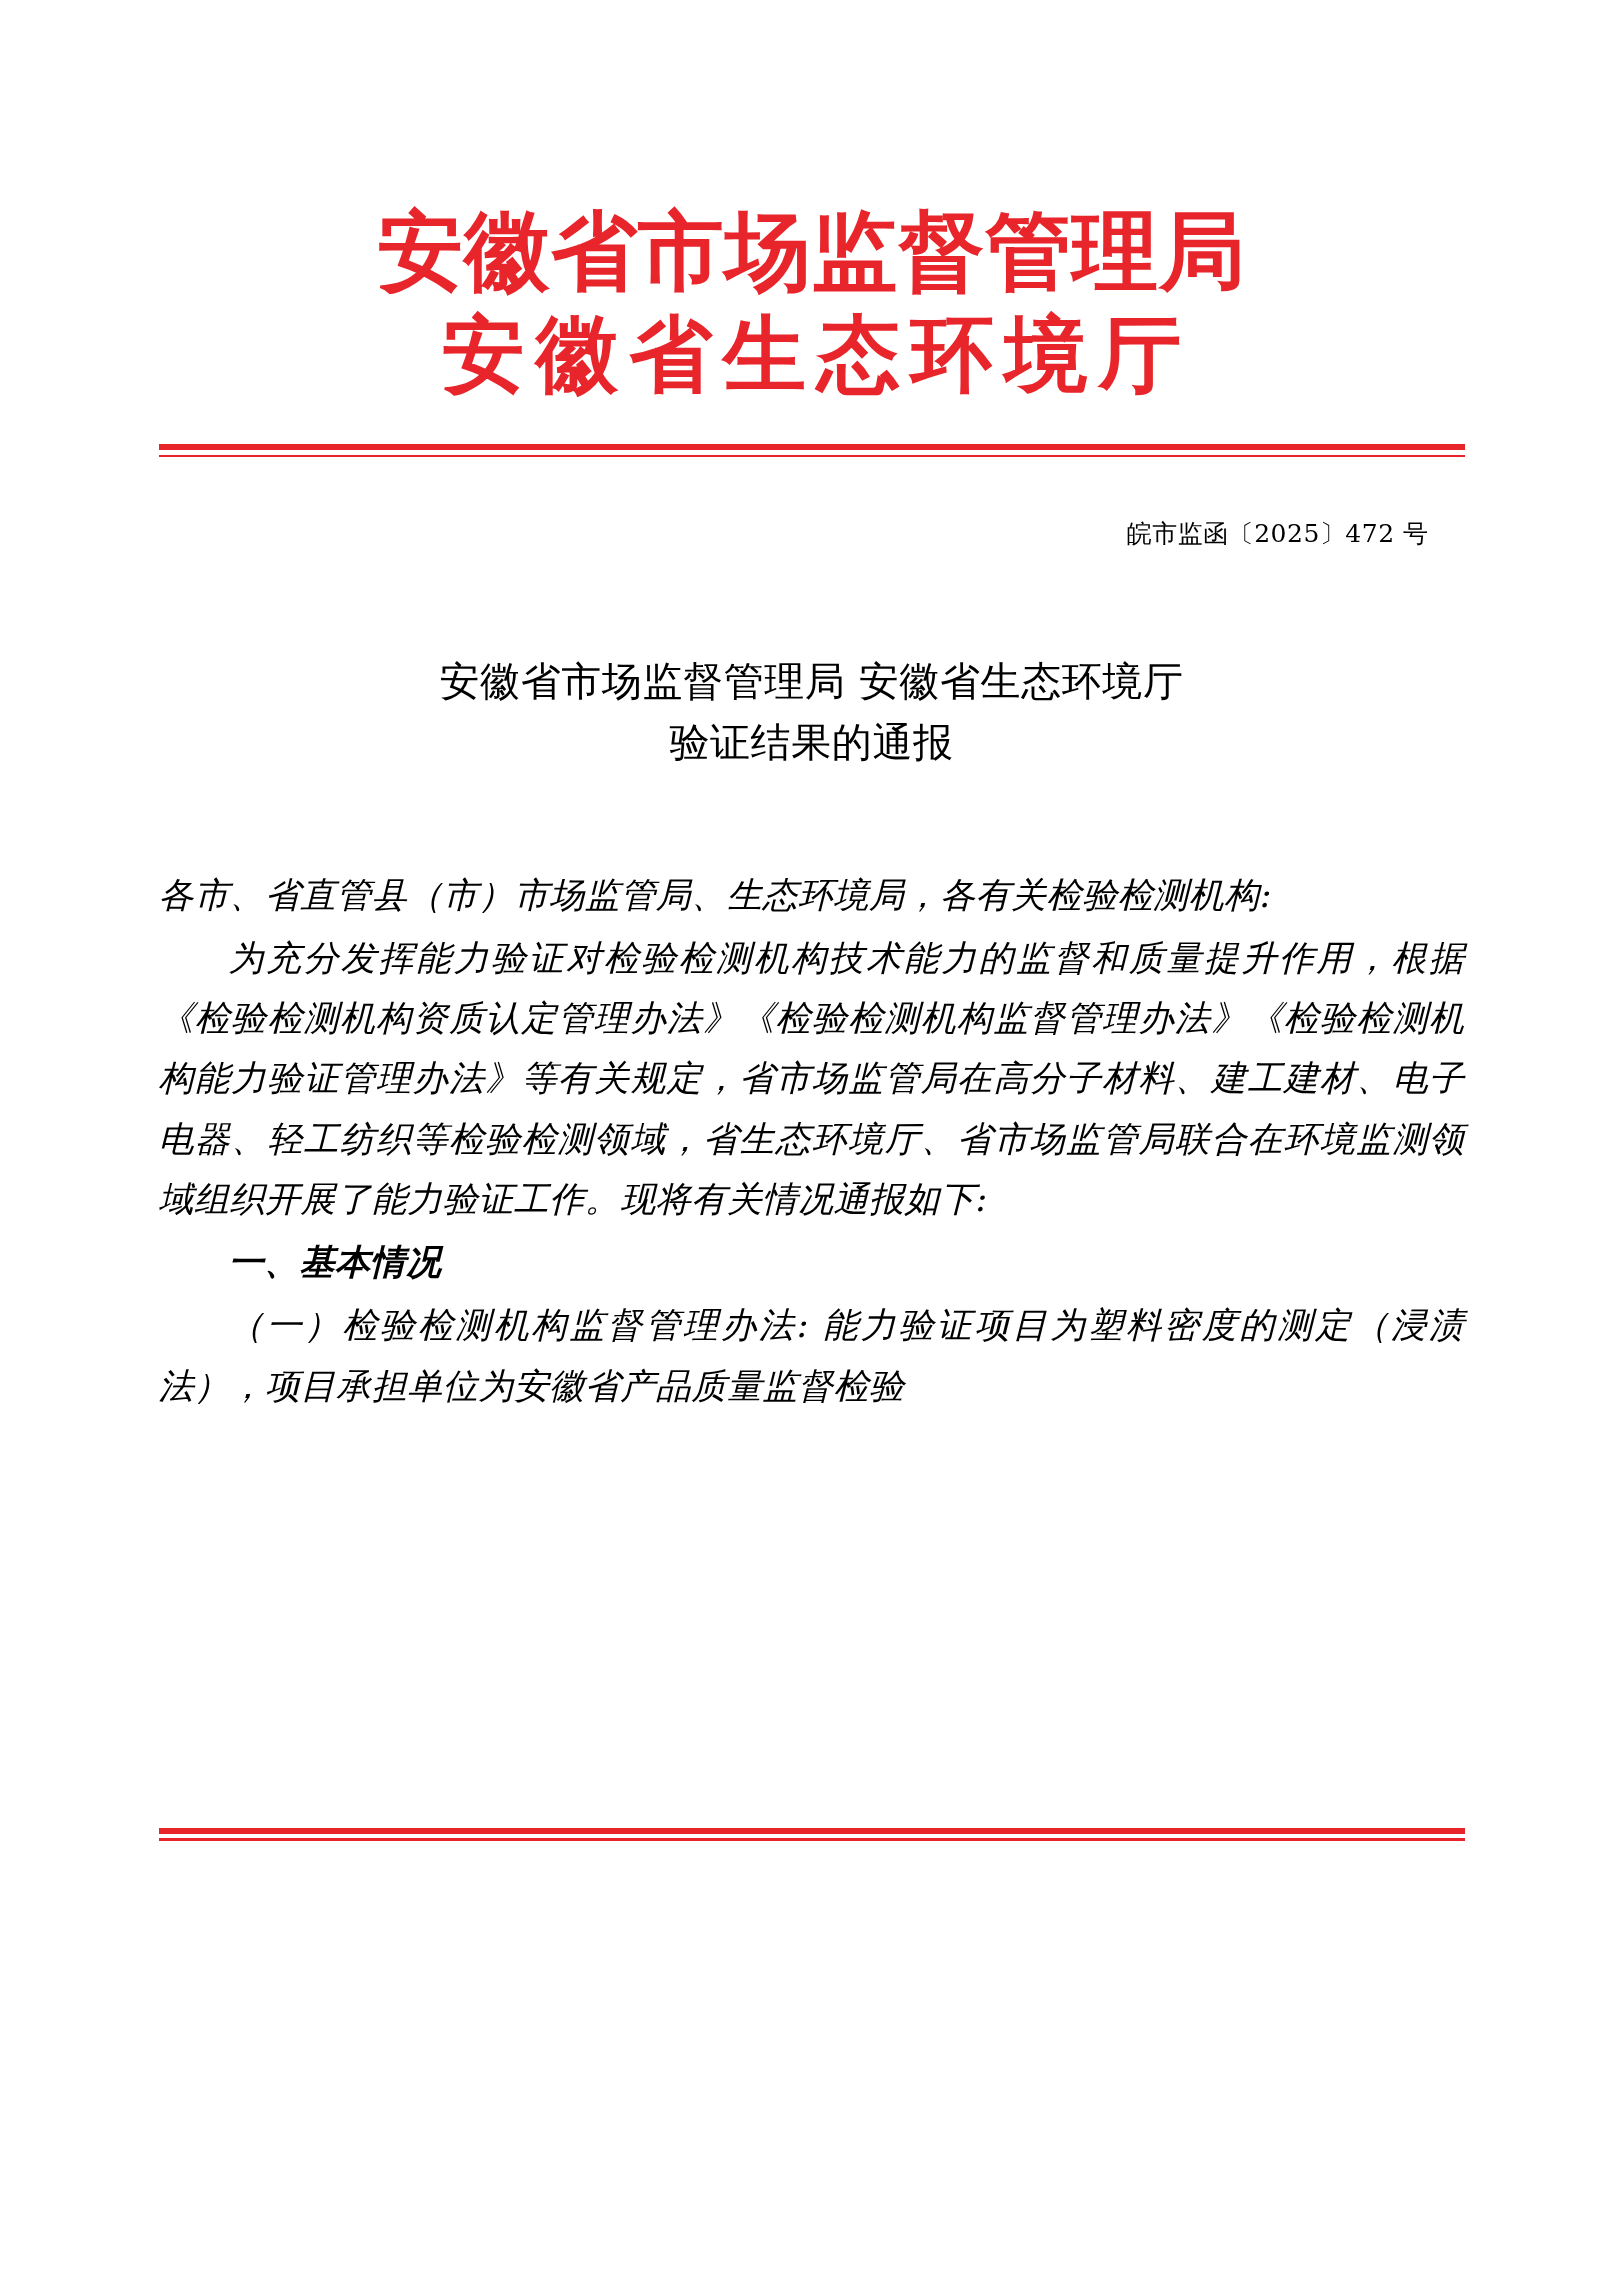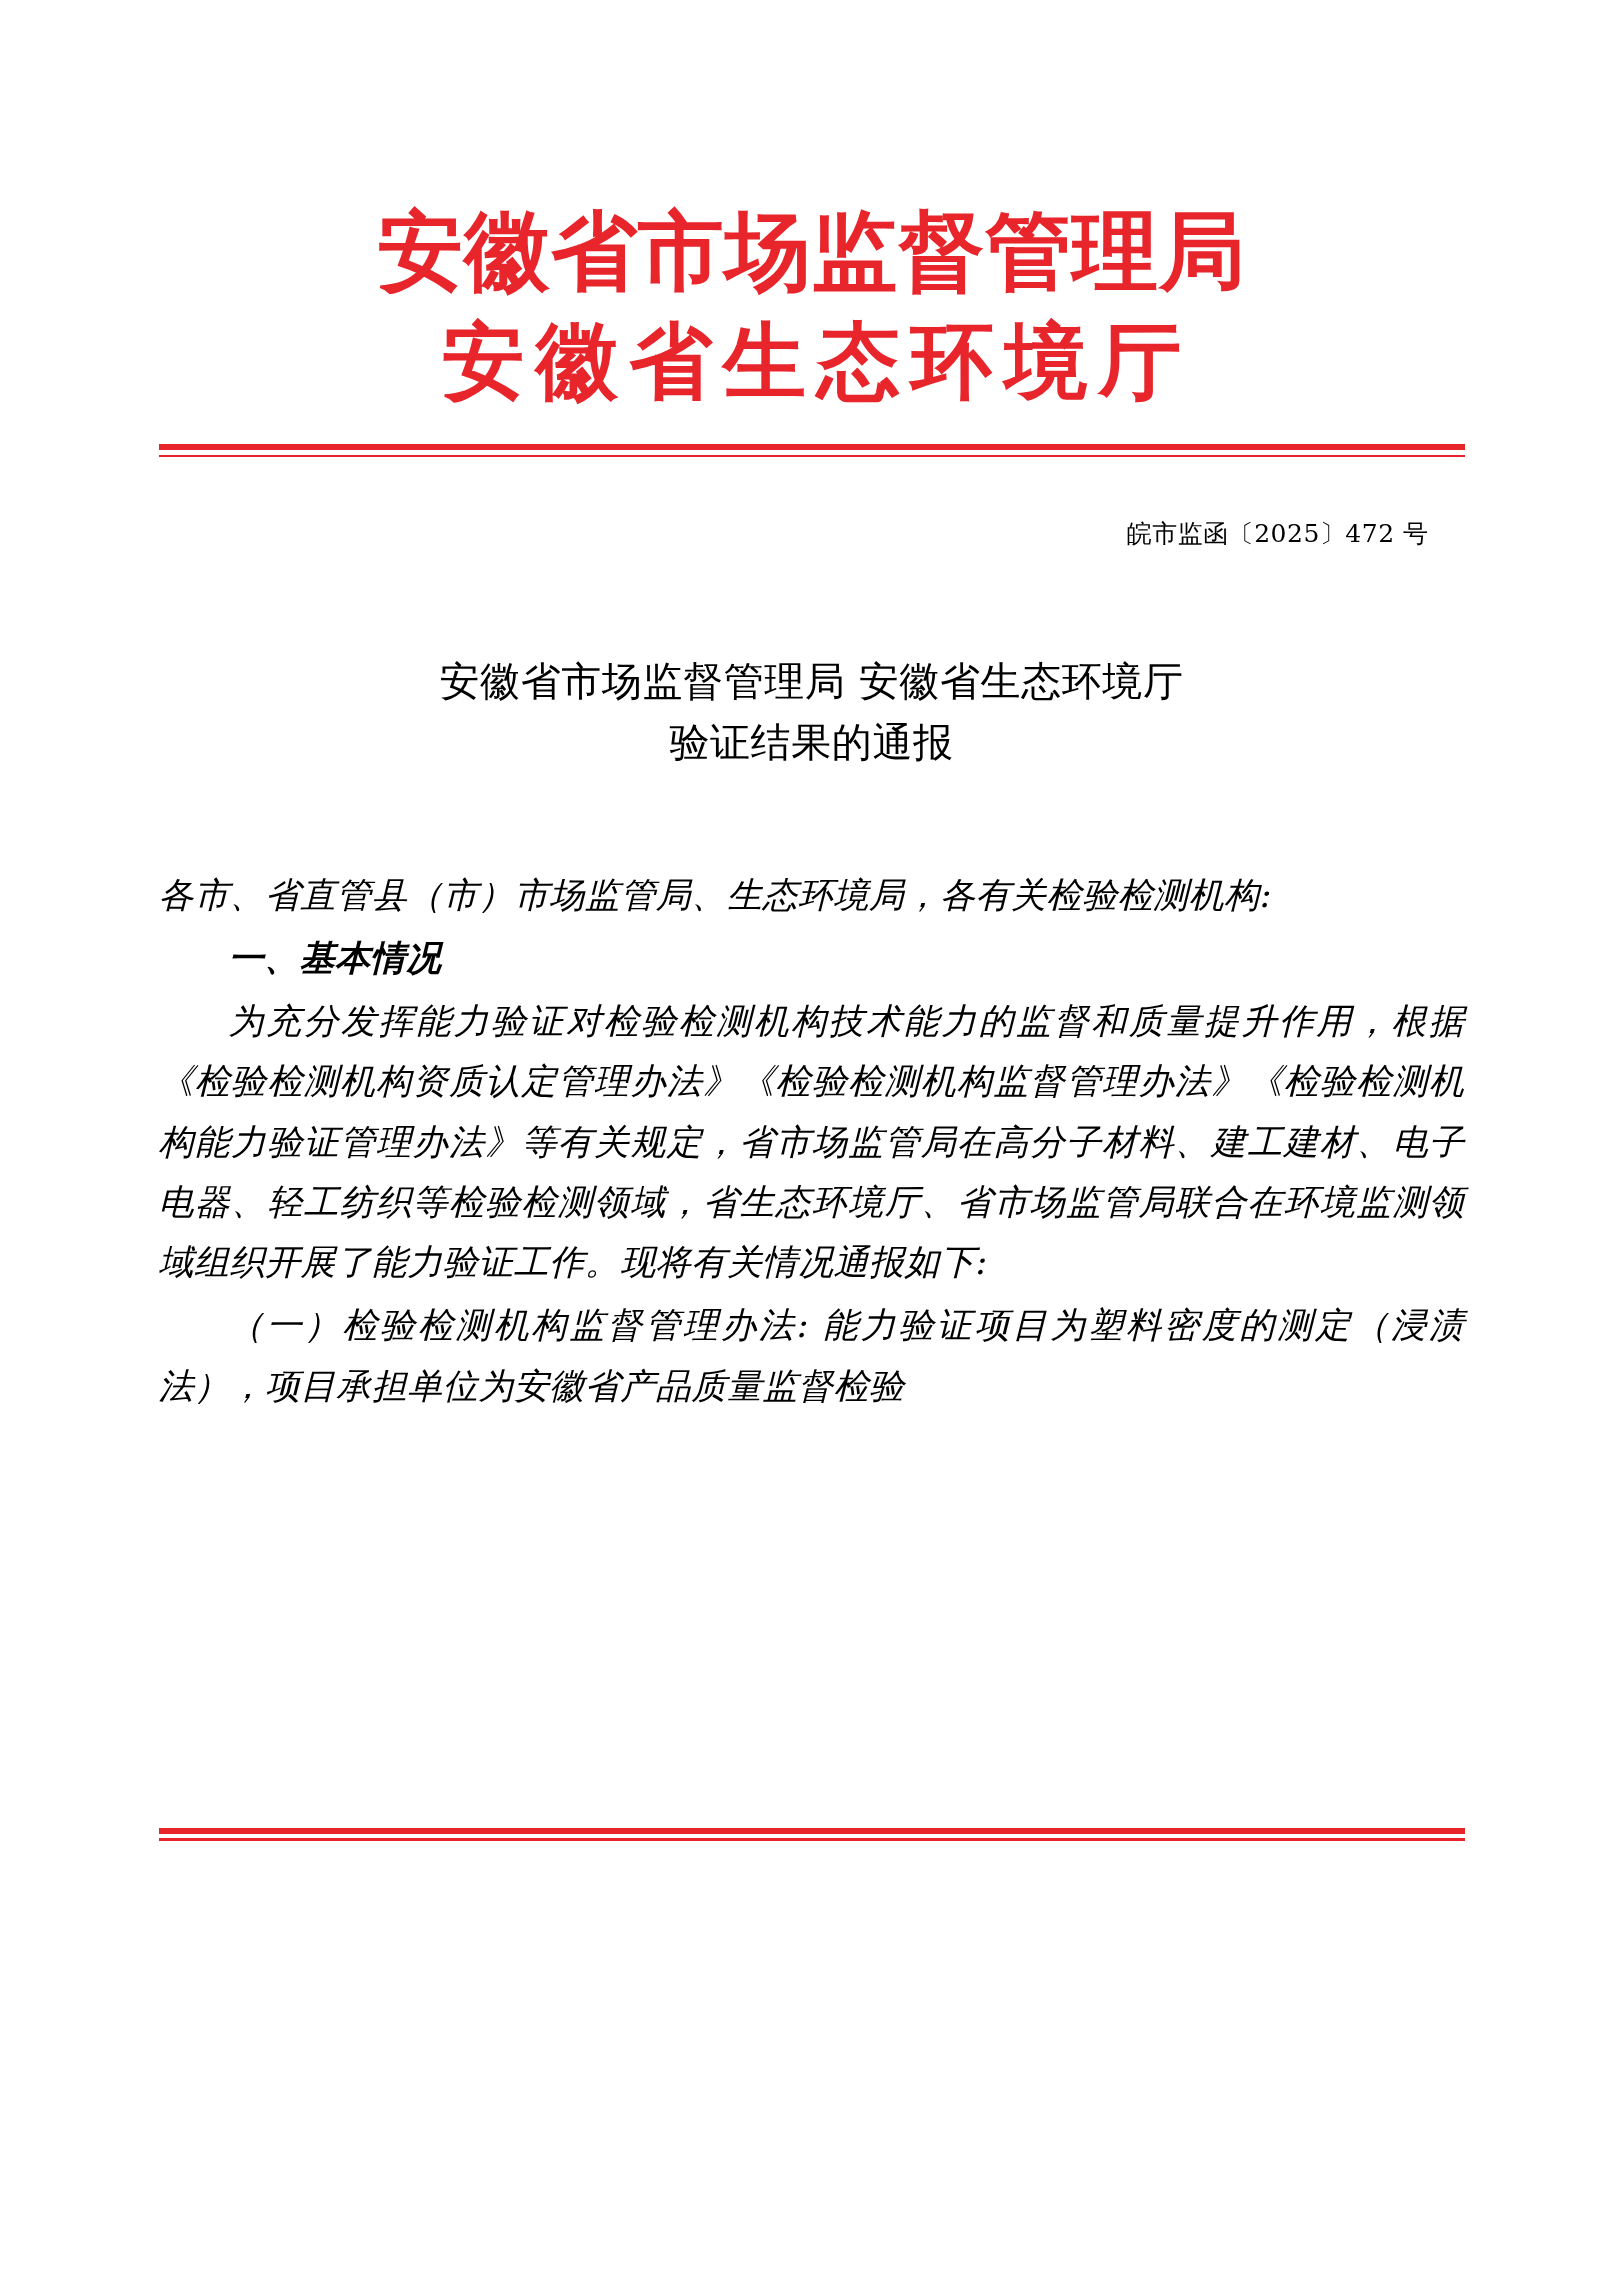--- a/index.html
+++ b/index.html
@@ -39,20 +39,21 @@
   }
   .letterhead-line-1 {
     font-size: 86px;
     letter-spacing: 0.01em;
   }
   .letterhead-line-2 {
     font-size: 83px;
     letter-spacing: 0.13em;
     padding-left: 0.13em;
     margin-top: 7.2px;
+    font-family: Liberation Mono, monospace;
   }
 
   
   .rule-top {
     margin: 32px auto 0 auto;
     width: 1306px;
   }
   .rule-top .thick {
     height: 5.6px;
     background: #e8252b;
@@ -144,22 +145,22 @@
 
   <div class="doc-number">皖市监函〔2025〕472 号</div>
 
   <div class="doc-title">
     <div>安徽省市场监督管理局 安徽省生态环境厅</div>
     <div>验证结果的通报</div>
   </div>
 
   <div class="body-block">
     <p class="para">各市、省直管县（市）市场监管局、生态环境局，各有关检验检测机构:</p>
+    <p class="para indent">为充分发挥能力验证对检验检测机构技术能力的监督和质量提升作用，根据《检验检测机构资质认定管理办法》《检验检测机构监督管理办法》《检验检测机构能力验证管理办法》等有关规定，省市场监管局在高分子材料、建工建材、电子电器、轻工纺织等检验检测领域，省生态环境厅、省市场监管局联合在环境监测领域组织开展了能力验证工作。现将有关情况通报如下:</p>
     <p class="para heading">一、基本情况</p>
-    <p class="para indent">为充分发挥能力验证对检验检测机构技术能力的监督和质量提升作用，根据《检验检测机构资质认定管理办法》《检验检测机构监督管理办法》《检验检测机构能力验证管理办法》等有关规定，省市场监管局在高分子材料、建工建材、电子电器、轻工纺织等检验检测领域，省生态环境厅、省市场监管局联合在环境监测领域组织开展了能力验证工作。现将有关情况通报如下:</p>
     <p class="para indent">（一）检验检测机构监督管理办法: 能力验证项目为塑料密度的测定（浸渍法），项目承担单位为安徽省产品质量监督检验</p>
   </div>
 
   <div class="rule-bottom">
     <div class="thick"></div>
     <div class="thin"></div>
   </div>
 
 </div>
 

